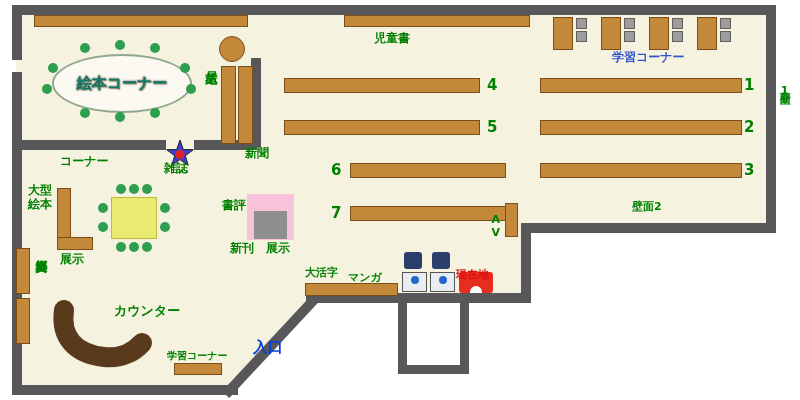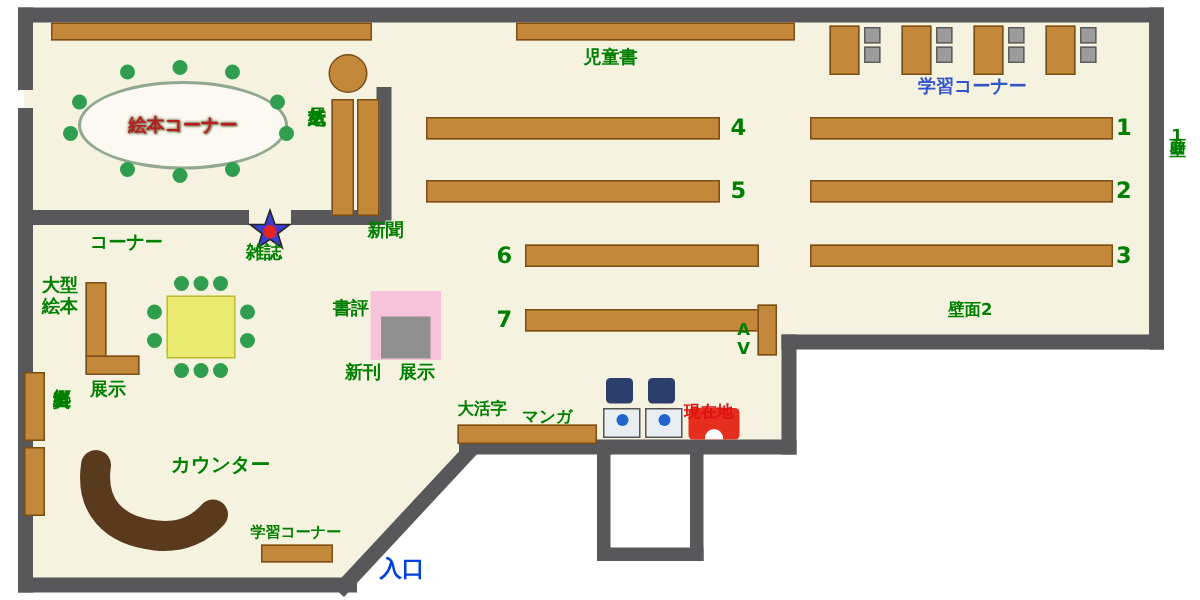--- a/index.html
+++ b/index.html
@@ -9,27 +9,27 @@
          clip-path:polygon(16px 10px,771px 10px,771px 228px,526px 228px,526px 298px,311px 298px,231px 390px,16px 390px);}
   .wall{position:absolute;background:#58585a;z-index:3;}
   .shelf{position:absolute;background:#c4883b;border:1px solid #7c4e17;box-sizing:border-box;z-index:4;}
   .desk{position:absolute;background:#c4883b;border:1px solid #7c4e17;box-sizing:border-box;z-index:4;}
   .gray-chair{position:absolute;width:11px;height:11px;background:#9c9c9c;border:1px solid #5f5f5f;box-sizing:border-box;z-index:4;}
   .chair{position:absolute;width:10px;height:10px;border-radius:50%;background:#2f9e4f;z-index:5;}
   .lbl{position:absolute;color:#008000;font-weight:bold;font-size:12px;line-height:1.2;white-space:nowrap;z-index:10;}
   .ml{white-space:pre-line;text-align:right;}
   .vtext{writing-mode:vertical-rl;text-orientation:upright;}
   .num{position:absolute;color:#008000;font-weight:bold;font-size:15px;z-index:10;}
-  .blue-label{color:#0040e0;margin-top:32px;}
+  .blue-label{color:#0040e0;}
   .study-label{color:#3355cc;}
   .red-label{color:#dd1111;}
   .oval-table{position:absolute;left:52px;top:54px;width:136px;height:55px;border-radius:50%;
               background:rgba(255,255,255,0.55);border:2px solid #8fa88f;z-index:5;
               display:flex;align-items:center;justify-content:center;}
-  .oval-table .inner{color:#b91c1c;font-weight:bold;font-size:12px;white-space:nowrap;
+  .oval-table .inner{color:#0f766e;font-weight:bold;font-size:15px;white-space:nowrap;
               text-shadow:0 0 2px #7a7a5a,0 0 2px #7a7a5a,1px 1px 1px #9a9a7a;}
   .yellow-table{position:absolute;left:111px;top:197px;width:46px;height:42px;background:#eaea70;border:1px solid #bdbd3a;box-sizing:border-box;z-index:4;}
   .stool{position:absolute;left:219px;top:36px;width:26px;height:26px;border-radius:50%;background:#c4883b;border:1px solid #7c4e17;box-sizing:border-box;z-index:4;}
   .pink-display{position:absolute;left:247px;top:194px;width:47px;height:46px;background:#f7c3da;z-index:4;}
   .pink-display .gray-box{position:absolute;left:7px;top:17px;width:33px;height:28px;background:#8f8f8f;}
   .navy-chair{position:absolute;width:18px;height:17px;background:#2c3e6b;border-radius:3px;z-index:5;}
   .opac{position:absolute;width:25px;height:20px;background:#e8edf2;border:1px solid #555;box-sizing:border-box;z-index:5;}
   .opac .dot{position:absolute;left:8px;top:3px;width:8px;height:8px;border-radius:50%;background:#2266cc;}
   .marker{position:absolute;left:459px;top:272px;width:34px;height:21px;background:#e62e1e;border-radius:3px;z-index:5;overflow:hidden;}
   .marker .dome{position:absolute;left:11px;bottom:0;width:12px;height:7px;background:#fff;border-radius:6px 6px 0 0;}
@@ -152,21 +152,21 @@
   <div class="lbl" style="left:114px;top:303px;font-size:13px">カウンター</div>
   <div class="lbl" style="left:167px;top:350px;font-size:10px">学習コーナー</div>
   <div class="lbl blue-label" style="left:253px;top:338px;font-size:15px">入口</div>
   <div class="lbl" style="left:222px;top:198px">書評</div>
   <div class="lbl" style="left:230px;top:241px">新刊</div>
   <div class="lbl" style="left:266px;top:241px">展示</div>
   <div class="lbl" style="left:305px;top:266px;font-size:11px">大活字</div>
   <div class="lbl" style="left:348px;top:271px;font-size:11px">マンガ</div>
   <div class="lbl red-label" style="left:456px;top:268px;font-size:11px">現在地</div>
   <div class="lbl vtext" style="left:489px;top:213px;font-size:11px">AV</div>
-  <div class="lbl" style="left:389px;top:31px">児童書</div>
+  <div class="lbl" style="left:374px;top:31px">児童書</div>
   <div class="lbl study-label" style="left:612px;top:50px">学習コーナー</div>
   <div class="lbl vtext" style="left:778px;top:84px;font-size:11px">壁面1</div>
   <div class="lbl" style="left:632px;top:200px;font-size:11px">壁面2</div>
 
   <div class="num" style="left:487px;top:76px">4</div>
   <div class="num" style="left:487px;top:118px">5</div>
   <div class="num" style="left:331px;top:161px">6</div>
   <div class="num" style="left:331px;top:204px">7</div>
   <div class="num" style="left:744px;top:76px">1</div>
   <div class="num" style="left:744px;top:118px">2</div>

